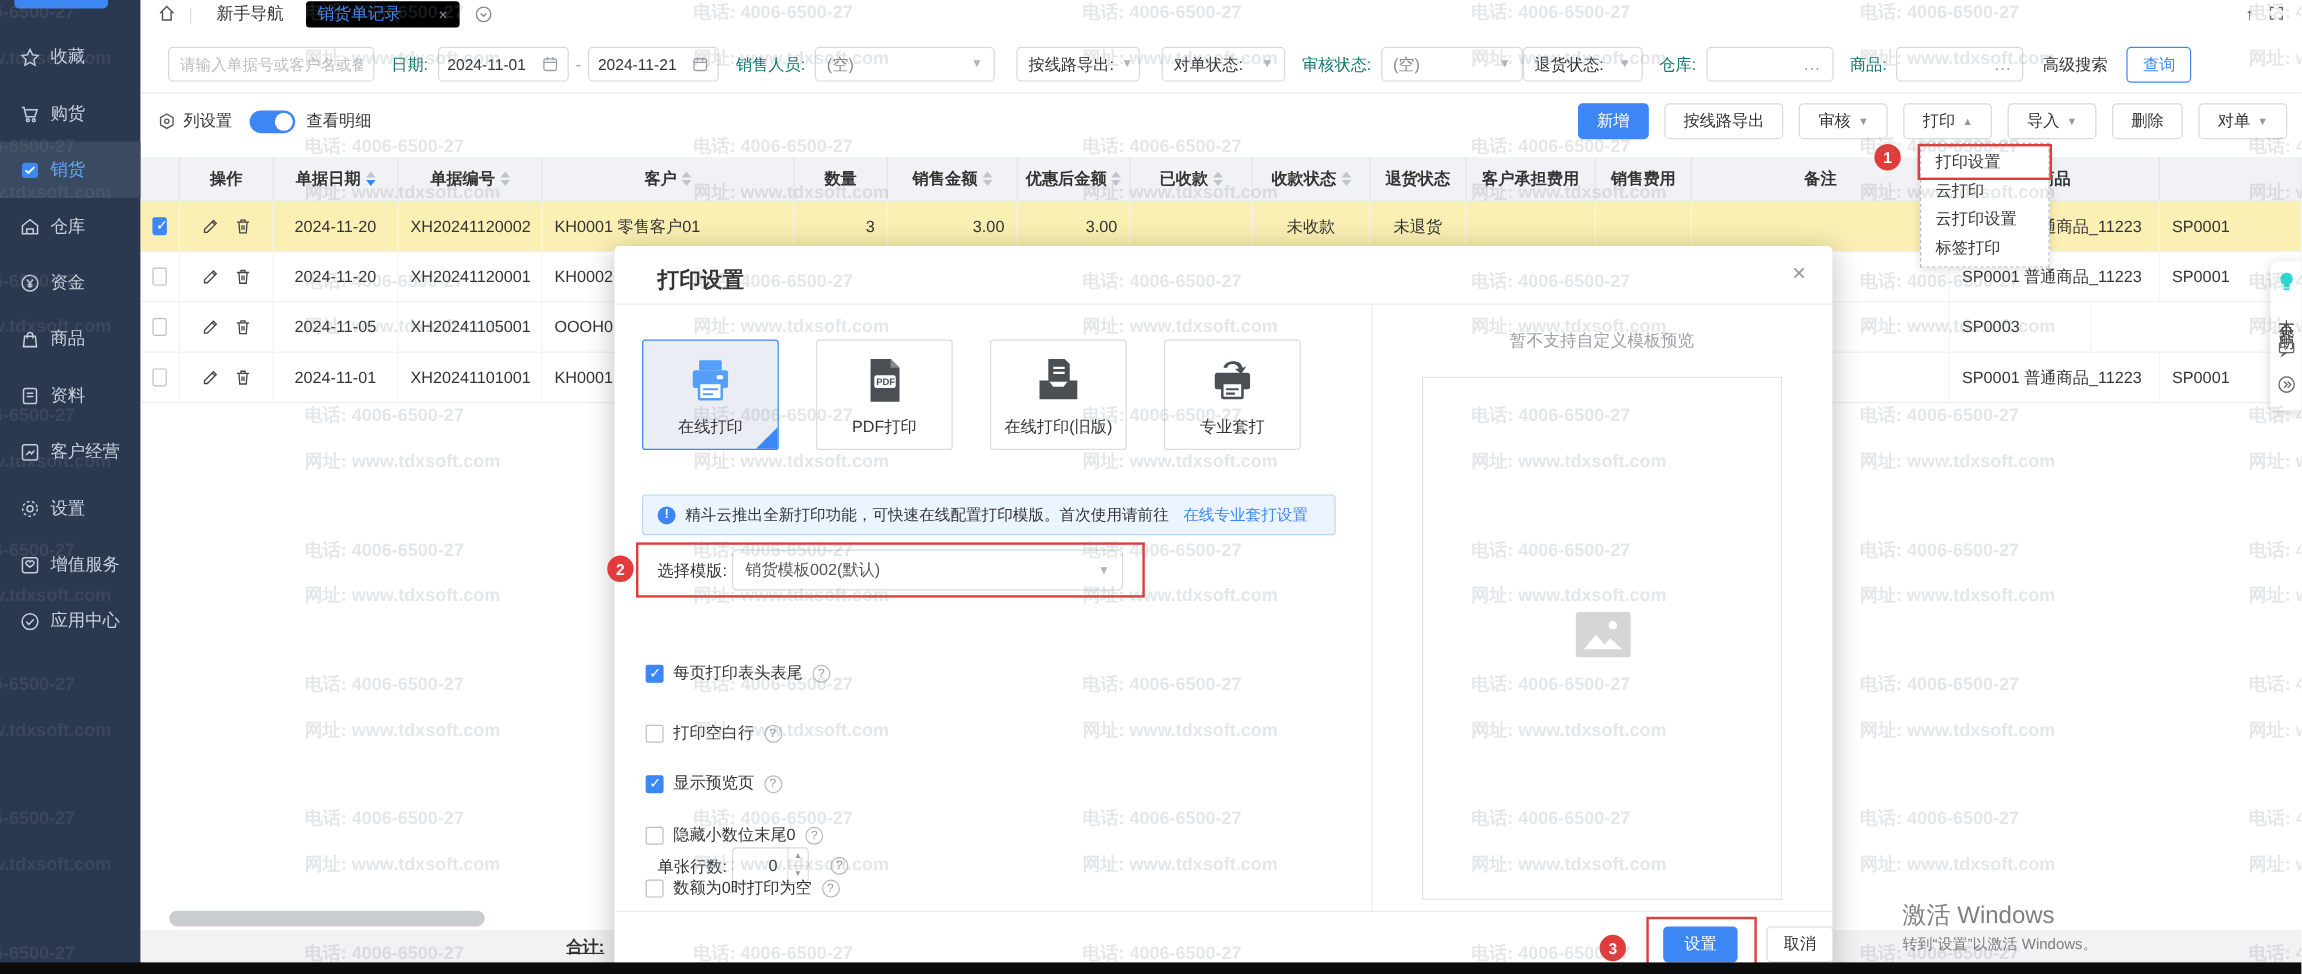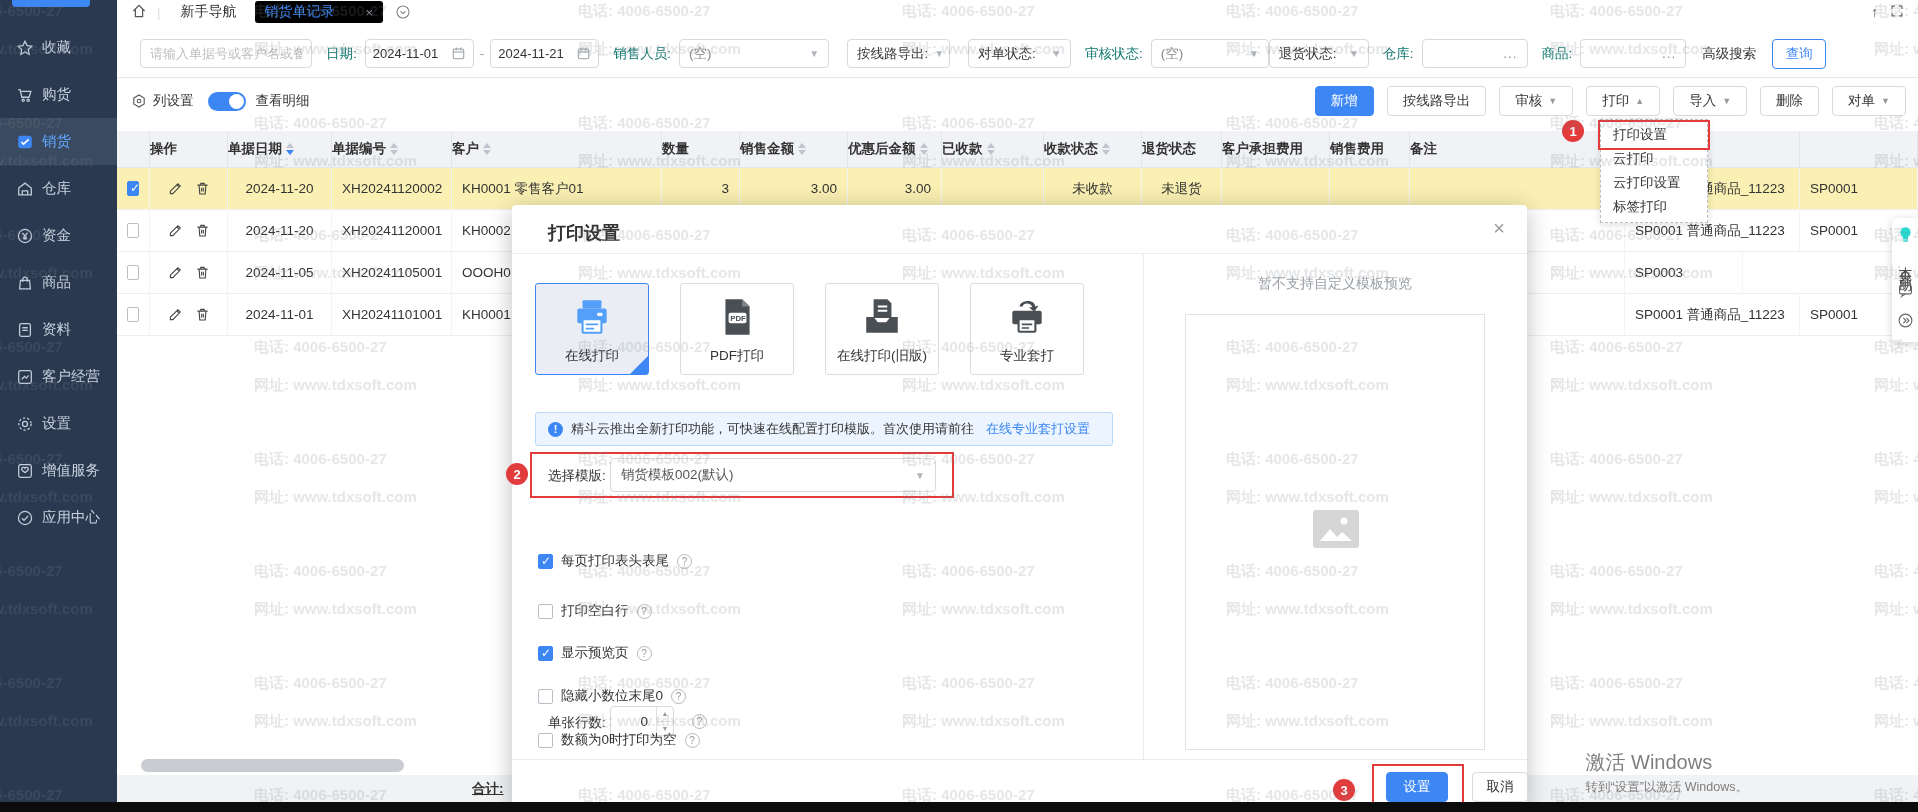--- a/index.html
+++ b/index.html
@@ -57,21 +57,21 @@
   .toggle { width:38px; height:19px; border-radius:10px; background:#3d87f5; margin-left:14px; position:relative; cursor:pointer; }
   .toggle::after { content:""; position:absolute; right:2px; top:2px; width:15px; height:15px; background:#fff; border-radius:50%; }
   .view-detail { margin-left:10px; }
   #tool-buttons { margin-left:auto; display:flex; gap:13px; padding-right:12px; }
   .tbtn { height:30px; padding:0 15px; border:1px solid #d9d9d9; background:#fff; color:#333; border-radius:4px; font-size:13.5px; cursor:pointer; white-space:nowrap; display:flex; align-items:center; gap:6px; }
   .tbtn.primary { background:#3d87f5; border-color:#3d87f5; color:#fff; }
   .tbtn .bcaret { font-size:9px; color:#999; }
 
   
   #thead { position:absolute; top:131px; left:0; height:37px; display:flex; background:#f0f2f5; border-bottom:1px solid #e4e6ea; }
-  .th { display:flex; align-items:center; font-weight:bold; font-size:13.5px; color:#333; border-right:1px solid #e3e5e9; overflow:hidden; white-space:nowrap; }
+  .th { display:flex; align-items:center; justify-content:center; font-weight:bold; font-size:13.5px; color:#333; border-right:1px solid #e3e5e9; overflow:hidden; white-space:nowrap; }
   .sorts { display:inline-flex; flex-direction:column; margin-left:4px; gap:2px; }
   .sorts i { width:0; height:0; border-left:4px solid transparent; border-right:4px solid transparent; }
   .sorts .s-up { border-bottom:5px solid #c0c4cc; }
   .sorts .s-dn { border-top:5px solid #c0c4cc; }
   .sorts .s-dn.on { border-top-color:#3d87f5; }
   #tbody { position:absolute; top:168px; left:0; }
   .tr { display:flex; height:42px; border-bottom:1px solid #efefef; background:#fff; }
   .tr.hl { background:#faf0b3; }
   .td { display:flex; align-items:center; padding:0 10px; overflow:hidden; white-space:nowrap; border-right:1px solid #f4f4f4; }
   .td.c { justify-content:center; } .td.r { justify-content:flex-end; }

